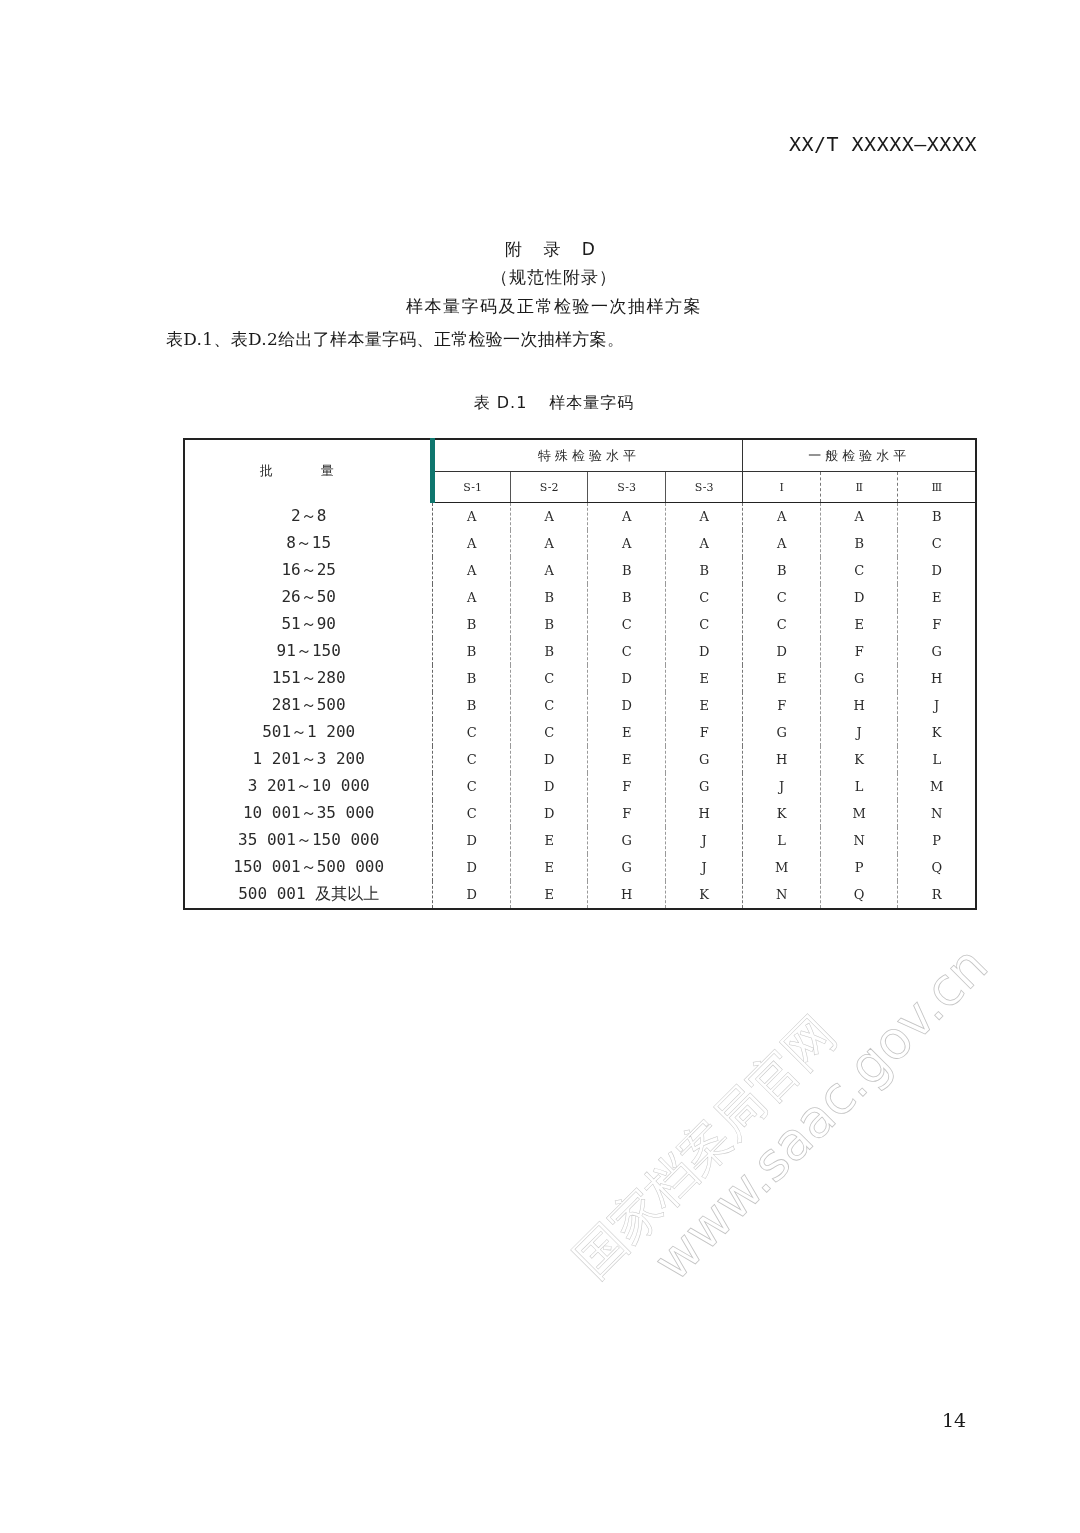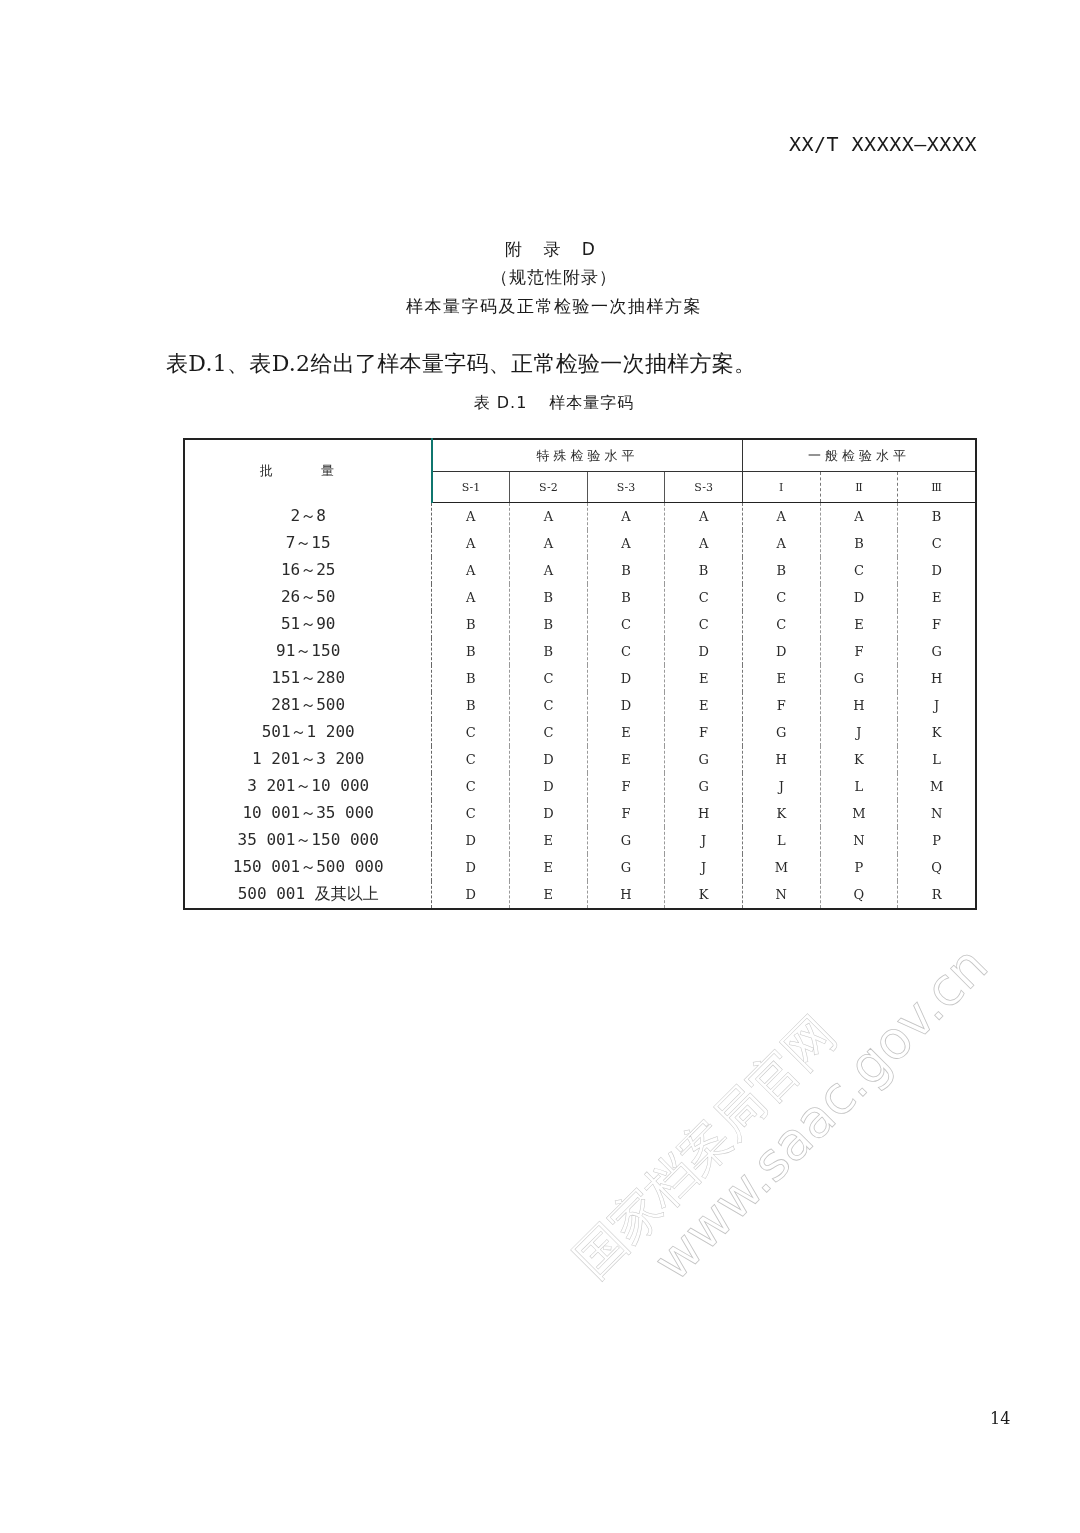--- a/index.html
+++ b/index.html
@@ -46,24 +46,24 @@
       position: absolute;
       top: 295px;
       left: 0;
       width: 1108px;
       text-align: center;
       font-size: 17px;
       letter-spacing: 1.5px;
     }
     .intro {
       position: absolute;
-      top: 349px;
+      top: 328px;
       left: 166px;
       font-family: "DejaVu Serif", "Liberation Serif", serif;
-      font-size: 22px;
+      font-size: 17px;
       letter-spacing: 0.3px;
     }
     .table-caption {
       position: absolute;
       top: 393px;
       left: 0;
       width: 1108px;
       text-align: center;
       font-size: 16px;
       letter-spacing: 1px;
@@ -86,21 +86,21 @@
       padding: 0;
     }
     table.codes thead th {
       font-family: "DejaVu Sans", "Liberation Sans", sans-serif;
       font-weight: normal;
       font-size: 13px;
       letter-spacing: 4px;
     }
     table.codes thead tr.h1 th { height: 31px; }
     table.codes thead tr.h2 th { height: 30px; font-family: "DejaVu Serif", "Liberation Serif", serif; letter-spacing: 0; font-size: 11px; text-align: center; }
-    table.codes th.lot-head { width: 247px; border-right: 2px solid #0f766e; letter-spacing: 22px; }
+    table.codes th.lot-head { width: 247px; border-right: 5px solid #0f766e; letter-spacing: 22px; }
     table.codes th.group-special { border-right: 1px solid #333; border-bottom: 1px solid #333; }
     table.codes th.group-general { border-bottom: 1px solid #333; }
     table.codes tr.h2 th { border-right: 1px solid #555; }
     table.codes tr.h2 th:last-child { border-right: none; }
     table.codes tr.h2 th.gen-1, table.codes tr.h2 th.gen-2 { border-right: 1px dashed #777; }
     table.codes tr.h2 th.sp-4 { border-right: 1px solid #333; }
     table.codes thead tr.h2 th { border-bottom: 1.5px solid #222; }
 
     table.codes tbody td { height: 27px; }
     table.codes tbody td.lot {
@@ -137,22 +137,21 @@
       margin-left: 55px;
       margin-top: -6px;
       color: transparent;
       -webkit-text-stroke: 0.8px #c4c4c4;
     }
     .page-num {
       position: absolute;
       top: 1409px;
       left: 942px;
       font-family: "DejaVu Serif", "Liberation Serif", serif;
-      font-size: 16px;
-      margin-left: 48px;
+      font-size: 19px;
     }
   </style>
 </head>
 <body>
 
 <div class="std-code">XX/T XXXXX—XXXX</div>
 
 <div class="annex-title">附 录 D</div>
 <div class="annex-sub">（规范性附录）</div>
 <div class="annex-heading">样本量字码及正常检验一次抽样方案</div>
@@ -186,21 +185,21 @@
         <td class="lot">2～8</td>
         <td class="c s1">A</td>
         <td class="c s2">A</td>
         <td class="c s3">A</td>
         <td class="c s4">A</td>
         <td class="c g1">A</td>
         <td class="c g2">A</td>
         <td class="c g3">B</td>
       </tr>
       <tr>
-        <td class="lot">7～15</td>
+        <td class="lot">8～15</td>
         <td class="c s1">A</td>
         <td class="c s2">A</td>
         <td class="c s3">A</td>
         <td class="c s4">A</td>
         <td class="c g1">A</td>
         <td class="c g2">B</td>
         <td class="c g3">C</td>
       </tr>
       <tr>
         <td class="lot">16～25</td>

